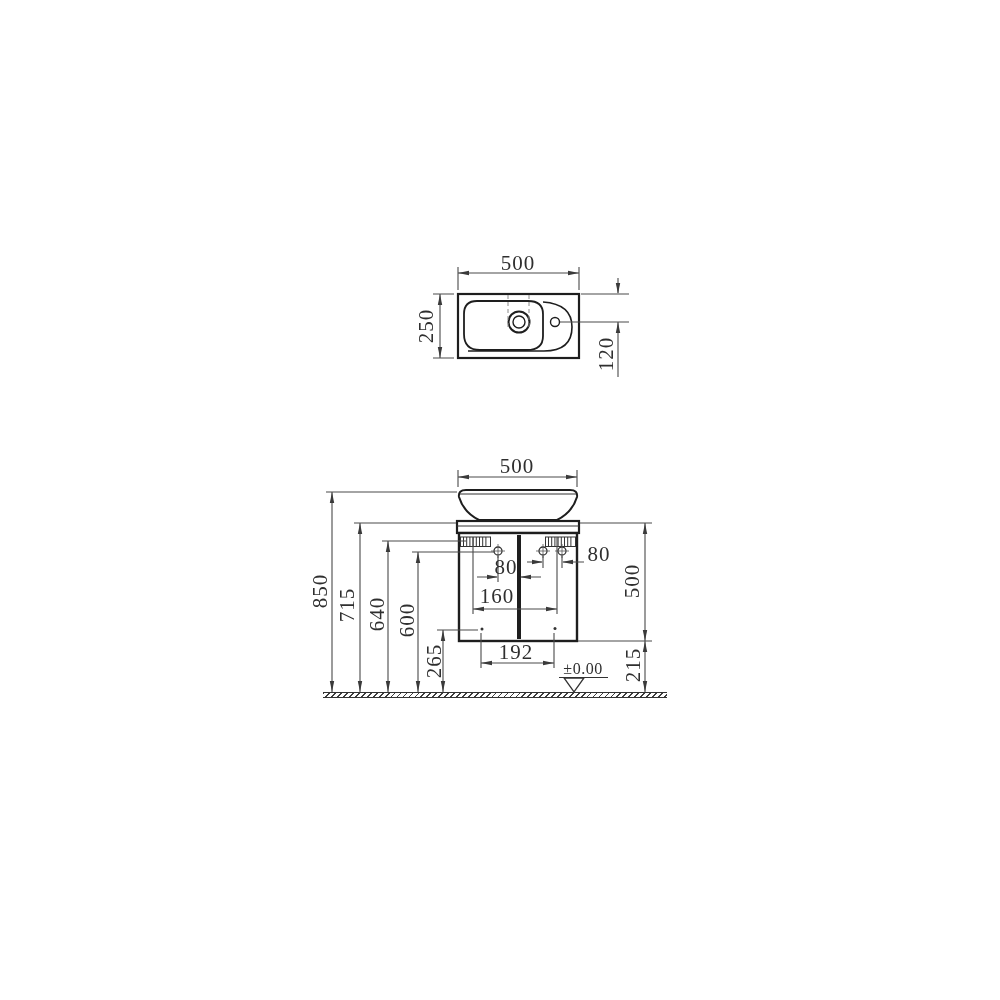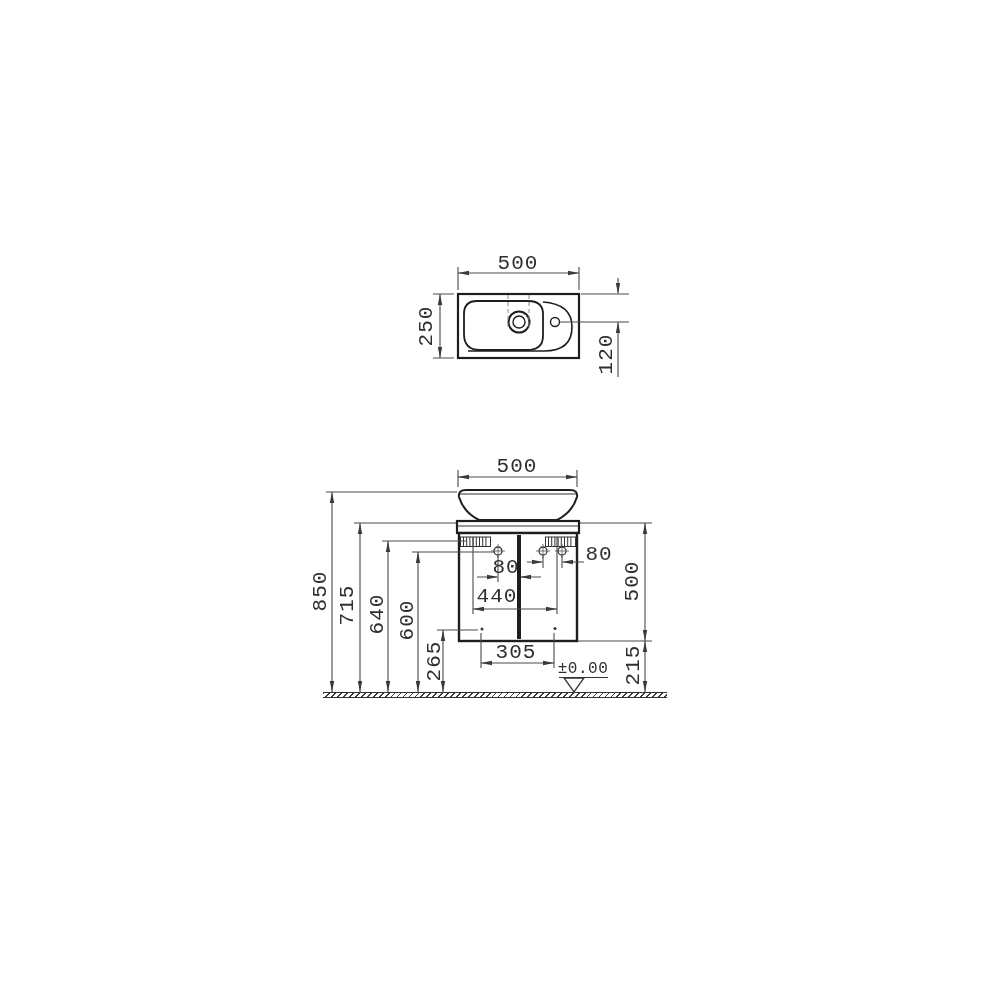--- a/index.html
+++ b/index.html
@@ -1,17 +1,17 @@
 <!DOCTYPE html>
 <html><head>
 <meta charset="utf-8">
 <style>
   html,body{margin:0;padding:0;background:#ffffff;}
   .canvas{position:relative;width:1000px;height:1000px;background:#ffffff;overflow:hidden;
-          font-family:Liberation Mono, monospace;}
+          font-family:Liberation Serif, serif;}
   .canvas svg{position:absolute;left:0;top:0;}
   .dim-label{position:absolute;transform:translate(-50%,-50%);font-size:21px;color:#2f2f2f;
              letter-spacing:1px;white-space:nowrap;line-height:1;}
   .dim-label.vert{transform:translate(-50%,-50%) rotate(-90deg);}
   .dim-label.small{font-size:16px;letter-spacing:0.5px;}
   .ground-hatch{position:absolute;left:323px;top:692px;width:344px;height:6px;
     border-top:1.7px solid #333;border-bottom:1.2px solid #333;box-sizing:border-box;
     background:repeating-linear-gradient(135deg,#3d3d3d 0 1.2px,transparent 1.2px 4.2px);}
 </style>
 </head>
@@ -135,19 +135,19 @@
 <div class="dim-label vert" style="left:606px;top:354px;">120</div>
 
 <div class="dim-label" style="left:517px;top:466px;">500</div>
 <div class="dim-label vert" style="left:320px;top:591px;">850</div>
 <div class="dim-label vert" style="left:347px;top:605px;">715</div>
 <div class="dim-label vert" style="left:377px;top:614px;">640</div>
 <div class="dim-label vert" style="left:407px;top:620px;">600</div>
 <div class="dim-label vert" style="left:434px;top:661px;">265</div>
 <div class="dim-label" style="left:506px;top:567px;">80</div>
 <div class="dim-label" style="left:599px;top:554px;">80</div>
-<div class="dim-label" style="left:497px;top:596px;">440</div>
-<div class="dim-label" style="left:516px;top:652px;">305</div>
+<div class="dim-label" style="left:497px;top:596px;">160</div>
+<div class="dim-label" style="left:516px;top:652px;">192</div>
 <div class="dim-label vert" style="left:632px;top:581px;">500</div>
 <div class="dim-label vert" style="left:633px;top:665px;">215</div>
 <div class="dim-label small" style="left:583px;top:669px;">±0.00</div>
 
 </div>
 
 </body></html>

